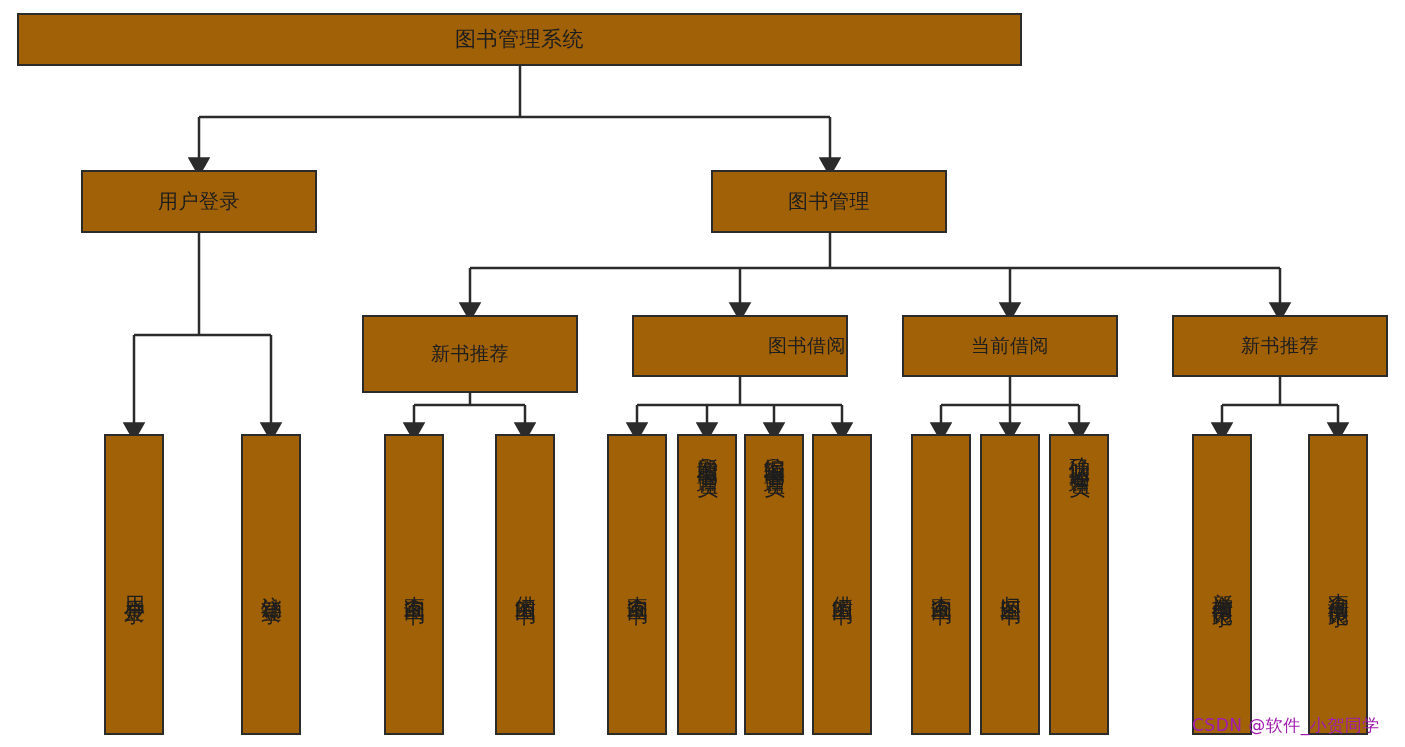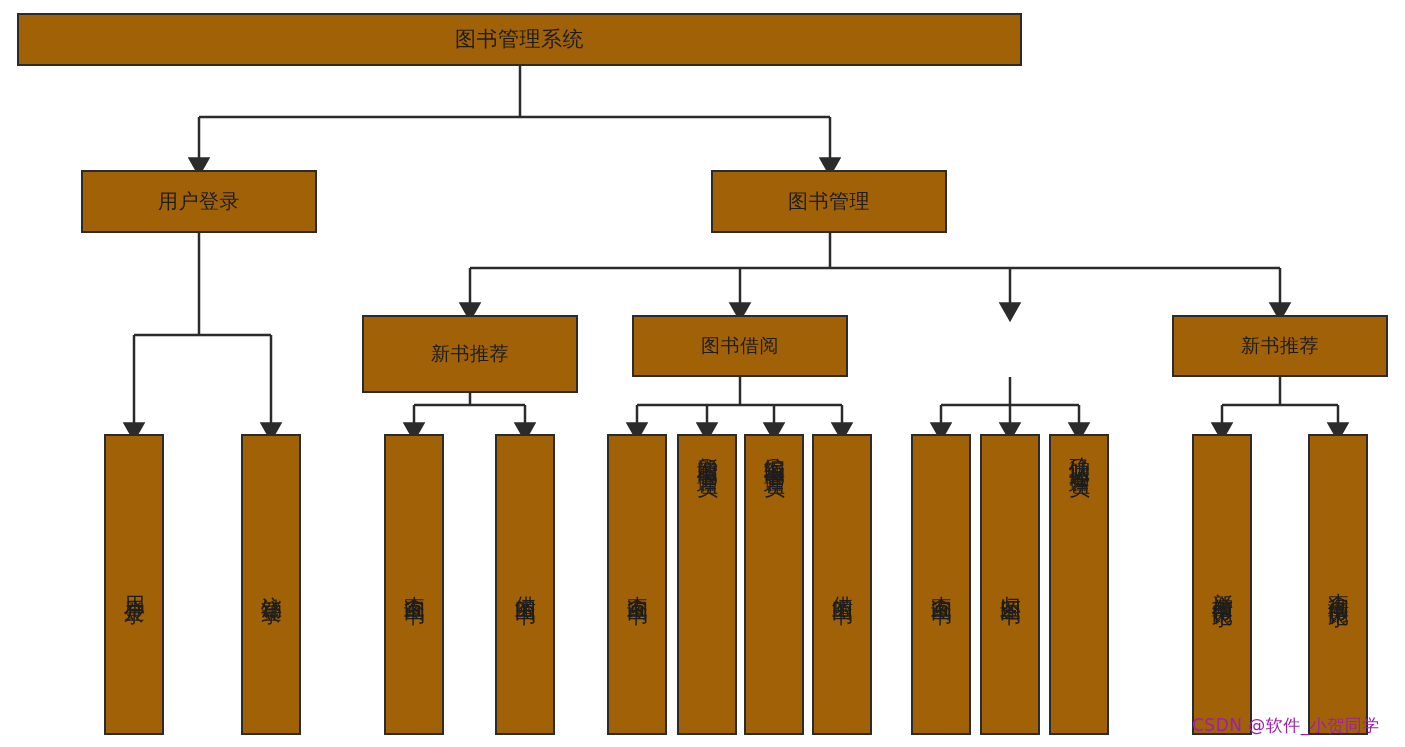--- a/index.html
+++ b/index.html
@@ -143,22 +143,25 @@
   <div class="node node-l2" style="left:81px; top:170px; width:236px; height:63px;">
     <span class="node-label">用户登录</span>
   </div>
   <div class="node node-l2" style="left:711px; top:170px; width:236px; height:63px;justify-content:center;">
     <span class="node-label">图书管理</span>
   </div>
 
   <div class="node node-l3" style="left:362px; top:315px; width:216px; height:78px;">
     <span class="node-label">新书推荐</span>
   </div>
-  <div class="node node-l3" style="left:632px; top:315px; width:216px; height:62px;">
+  <div class="node node-l3" style="left:632px; top:315px; width:216px; height:62px;justify-content:flex-end;">
     <span class="node-label">图书借阅</span>
+  </div>
+  <div class="node node-l3" style="left:902px; top:315px; width:216px; height:62px;">
+    <span class="node-label">当前借阅</span>
   </div>
   <div class="node node-l3" style="left:1172px; top:315px; width:216px; height:62px;">
     <span class="node-label">新书推荐</span>
   </div>
 
   <div class="node node-leaf leaf-center" style="left:104px; top:434px; width:60px; height:301px;">
     <span class="node-label">用户登录</span>
   </div>
   <div class="node node-leaf leaf-center" style="left:241px; top:434px; width:60px; height:301px;">
     <span class="node-label">注销登录</span>

